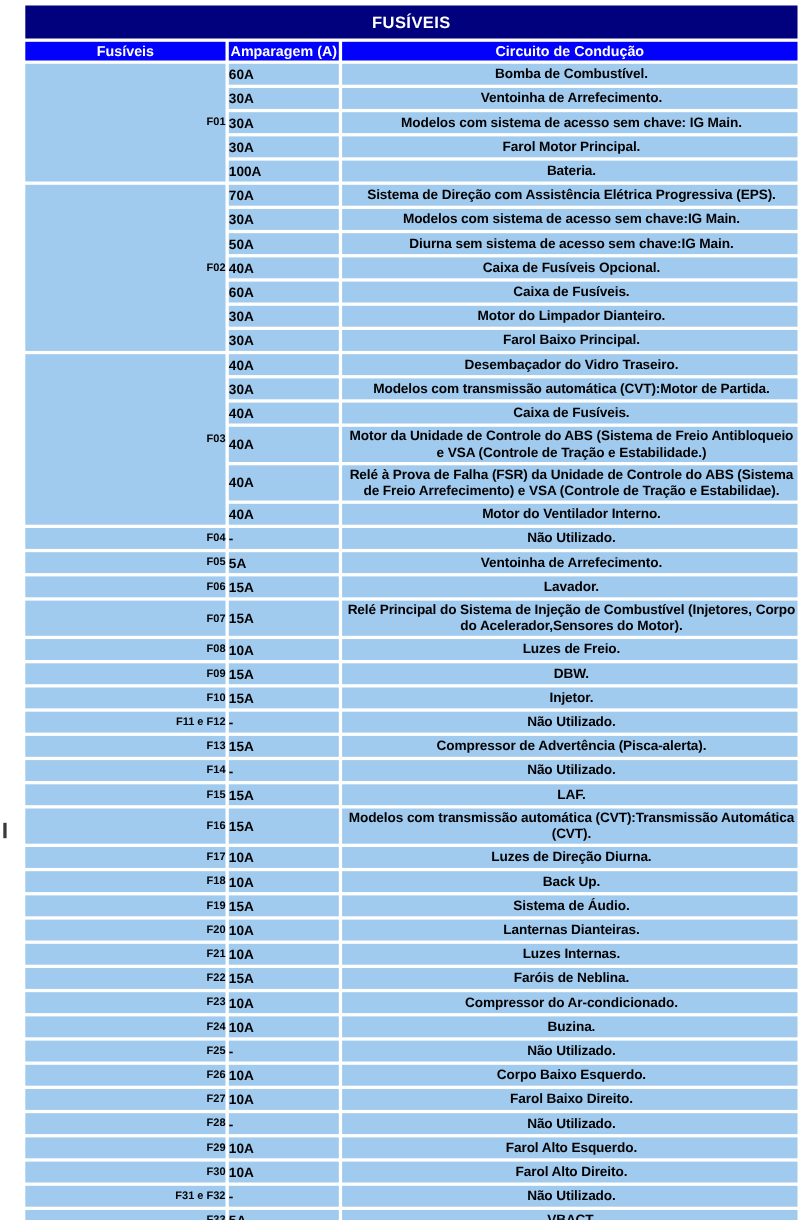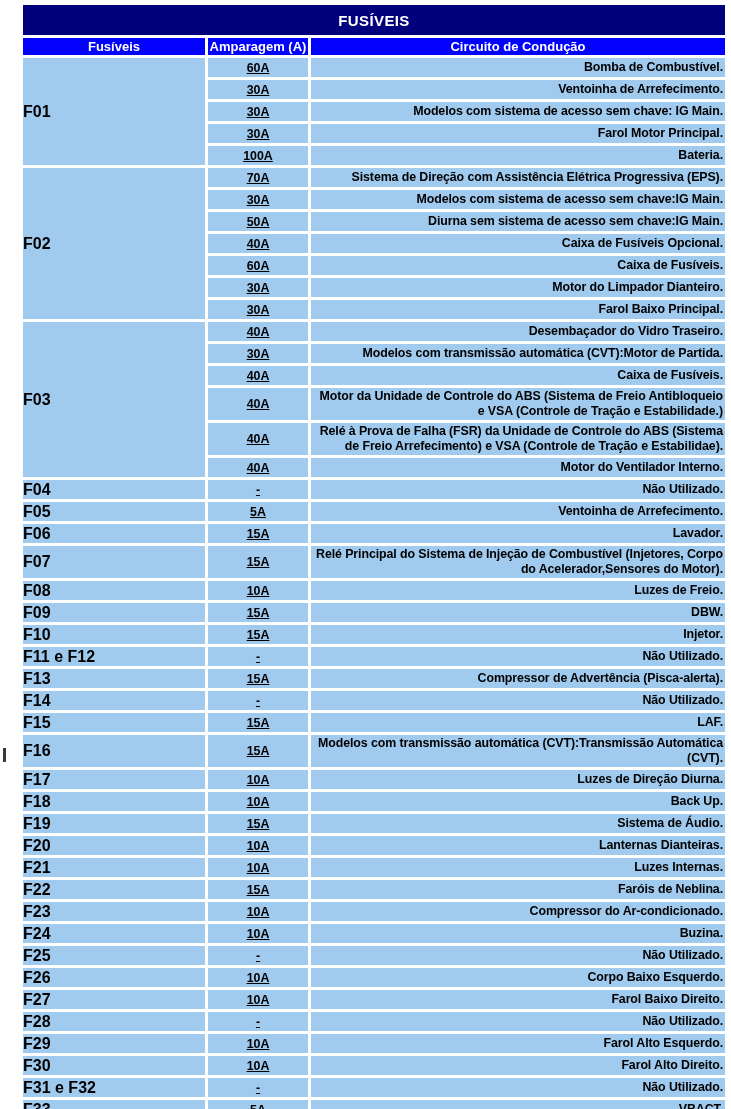--- a/index.html
+++ b/index.html
@@ -39,33 +39,32 @@
   }
   .fuse-table th {
     background: var(--header-bg);
     color: #ffffff;
     font-size: 13px;
     height: 17px;
     text-align: center;
   }
   td.fuse-cell {
     background: var(--row-bg);
-    text-align: left;
-    font-size: 16px;
+    text-align: right;
+    font-size: 10px;
   }
   td.amp-cell {
     background: var(--row-bg);
-    text-align: center;
+    text-align: left;
     font-size: 12.4px;
     height: 17px;
-    text-decoration: underline;
   }
   td.circuit-cell {
     background: var(--row-bg);
-    text-align: right;
+    text-align: center;
     font-size: 12.4px;
     line-height: 15px;
     letter-spacing: -0.1px;
     padding: 1px 2px 1px 5px;
     height: 17px;
   }
   .cursor-mark {
     position: absolute;
     left: 3px;
     top: 748px;

